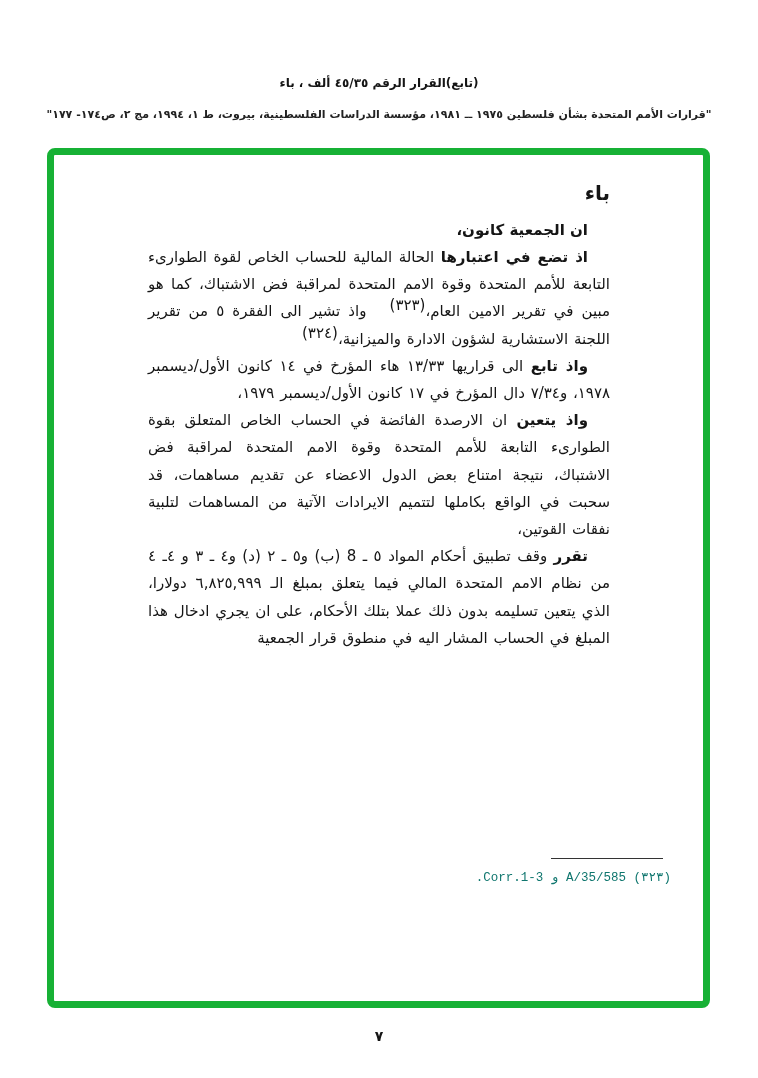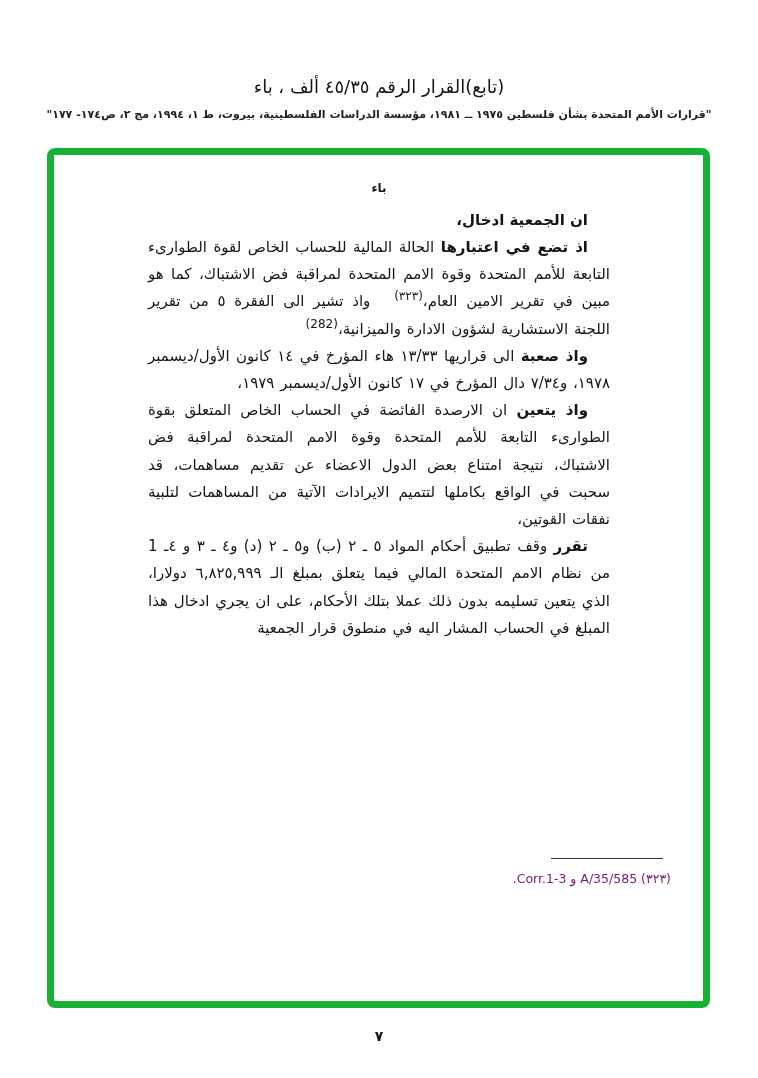--- a/index.html
+++ b/index.html
@@ -2,74 +2,74 @@
 <html><head>
 <meta charset="utf-8">
 <style>
   html,body{margin:0;padding:0;}
   body{
     width:758px;height:1078px;position:relative;background:#ffffff;
     font-family:"DejaVu Sans",sans-serif;color:#151515;overflow:hidden;
   }
   .header-title{
     position:absolute;top:76px;left:0;width:100%;text-align:center;
-    direction:rtl;font-weight:normal;font-size:18px;letter-spacing:0.2px;
+    direction:rtl;font-weight:bold;font-size:12px;letter-spacing:0.2px;
   }
   .header-citation{
     position:absolute;top:108px;left:0;width:100%;text-align:center;
     direction:rtl;font-weight:bold;font-size:11px;color:#222;
   }
   .res-box{
     position:absolute;left:47px;top:148px;width:649px;height:846px;
     border:7px solid #17b135;border-radius:8px;background:#fff;
   }
   .content{
     position:absolute;top:26px;left:94px;width:462px;direction:rtl;
   }
   .section-label{
-    text-align:center;font-weight:bold;font-size:12px;margin:0 0 12px 0;
+    text-align:right;font-weight:bold;font-size:20px;margin:0 0 12px 0;
   }
   .opening{
     font-weight:bold;font-size:15px;line-height:27px;text-indent:22px;margin:0;
   }
   p.para{
     margin:0;font-size:15px;line-height:27.2px;text-align:justify;
     text-indent:22px;word-spacing:1px;
   }
   p.para .lead{font-weight:bold;}
-  p.para sup{font-size:12px;line-height:0;}
+  p.para sup{font-size:15px;line-height:0;}
   .footnotes{
     position:absolute;right:32px;top:703px;direction:rtl;text-align:right;
-    font-size:12.5px;line-height:23px;color:#701a75;
+    font-size:12.5px;line-height:23px;color:#0f766e;font-family:Liberation Mono, monospace;
   }
   .fn-rule{
     width:112px;height:0;border-top:1.5px solid #333;
     margin:0 8px 8px auto;
   }
   .fn-line{white-space:nowrap;}
   .page-number{
     position:absolute;top:1028px;left:0;width:100%;text-align:center;
     font-size:14px;font-weight:bold;
   }
 </style>
 </head>
 <body>
 
 <div class="header-title">(تابع)القرار الرقم  ٤٥/٣٥ ألف ، باء</div>
 <div class="header-citation">"قرارات الأمم المتحدة بشأن فلسطين ١٩٧٥ ــ ١٩٨١، مؤسسة الدراسات الفلسطينية، بيروت، ط ١، ١٩٩٤، مج ٢، ص١٧٤- ١٧٧"</div>
 
 <div class="res-box">
   <div class="content">
     <div class="section-label">باء</div>
-    <p class="opening">ان الجمعية ادخال،</p>
+    <p class="opening">ان الجمعية كانون،</p>
     <div id="paragraphs">
-        <p class="para"><span class="lead">اذ تضع في اعتبارها</span><span> الحالة المالية للحساب الخاص لقوة الطوارىء التابعة للأمم المتحدة وقوة الامم المتحدة لمراقبة فض الاشتباك، كما هو مبين في تقرير الامين العام،</span><sup>(٣٢٣)</sup><span>  واذ تشير الى الفقرة ٥ من تقرير اللجنة الاستشارية لشؤون الادارة والميزانية،</span><sup>(282)</sup></p>
-        <p class="para"><span class="lead">واذ صعبة</span><span> الى قراريها ١٣/٣٣ هاء المؤرخ في ١٤ كانون الأول/ديسمبر ١٩٧٨، و٧/٣٤ دال المؤرخ في ١٧ كانون الأول/ديسمبر ١٩٧٩،</span></p>
+        <p class="para"><span class="lead">اذ تضع في اعتبارها</span><span> الحالة المالية للحساب الخاص لقوة الطوارىء التابعة للأمم المتحدة وقوة الامم المتحدة لمراقبة فض الاشتباك، كما هو مبين في تقرير الامين العام،</span><sup>(٣٢٣)</sup><span>  واذ تشير الى الفقرة ٥ من تقرير اللجنة الاستشارية لشؤون الادارة والميزانية،</span><sup>(٣٢٤)</sup></p>
+        <p class="para"><span class="lead">واذ تابع</span><span> الى قراريها ١٣/٣٣ هاء المؤرخ في ١٤ كانون الأول/ديسمبر ١٩٧٨، و٧/٣٤ دال المؤرخ في ١٧ كانون الأول/ديسمبر ١٩٧٩،</span></p>
         <p class="para"><span class="lead">واذ يتعين</span><span> ان الارصدة الفائضة في الحساب الخاص المتعلق بقوة الطوارىء التابعة للأمم المتحدة وقوة الامم المتحدة لمراقبة فض الاشتباك، نتيجة امتناع بعض الدول الاعضاء عن تقديم مساهمات، قد سحبت في الواقع بكاملها لتتميم الايرادات الآتية من المساهمات لتلبية نفقات القوتين،</span></p>
-        <p class="para"><span class="lead">تقرر</span><span> وقف تطبيق أحكام المواد ٥ ـ ٢ (ب) و٥ ـ ٢ (د) و٤ ـ ٣ و ٤ـ 1 من نظام الامم المتحدة المالي فيما يتعلق بمبلغ الـ ٦,٨٢٥,٩٩٩ دولارا، الذي يتعين تسليمه بدون ذلك عملا بتلك الأحكام، على ان يجري ادخال هذا المبلغ في الحساب المشار اليه في منطوق قرار الجمعية</span></p>
+        <p class="para"><span class="lead">تقرر</span><span> وقف تطبيق أحكام المواد ٥ ـ 8 (ب) و٥ ـ ٢ (د) و٤ ـ ٣ و ٤ـ ٤ من نظام الامم المتحدة المالي فيما يتعلق بمبلغ الـ ٦,٨٢٥,٩٩٩ دولارا، الذي يتعين تسليمه بدون ذلك عملا بتلك الأحكام، على ان يجري ادخال هذا المبلغ في الحساب المشار اليه في منطوق قرار الجمعية</span></p>
       </div>
   </div>
   <div class="footnotes">
     <div class="fn-rule"></div>
     <div id="footnote-list">
         <div class="fn-line">(٣٢٣) A/35/585 و Corr.1-3.</div>
       </div>
   </div>
 </div>
 

